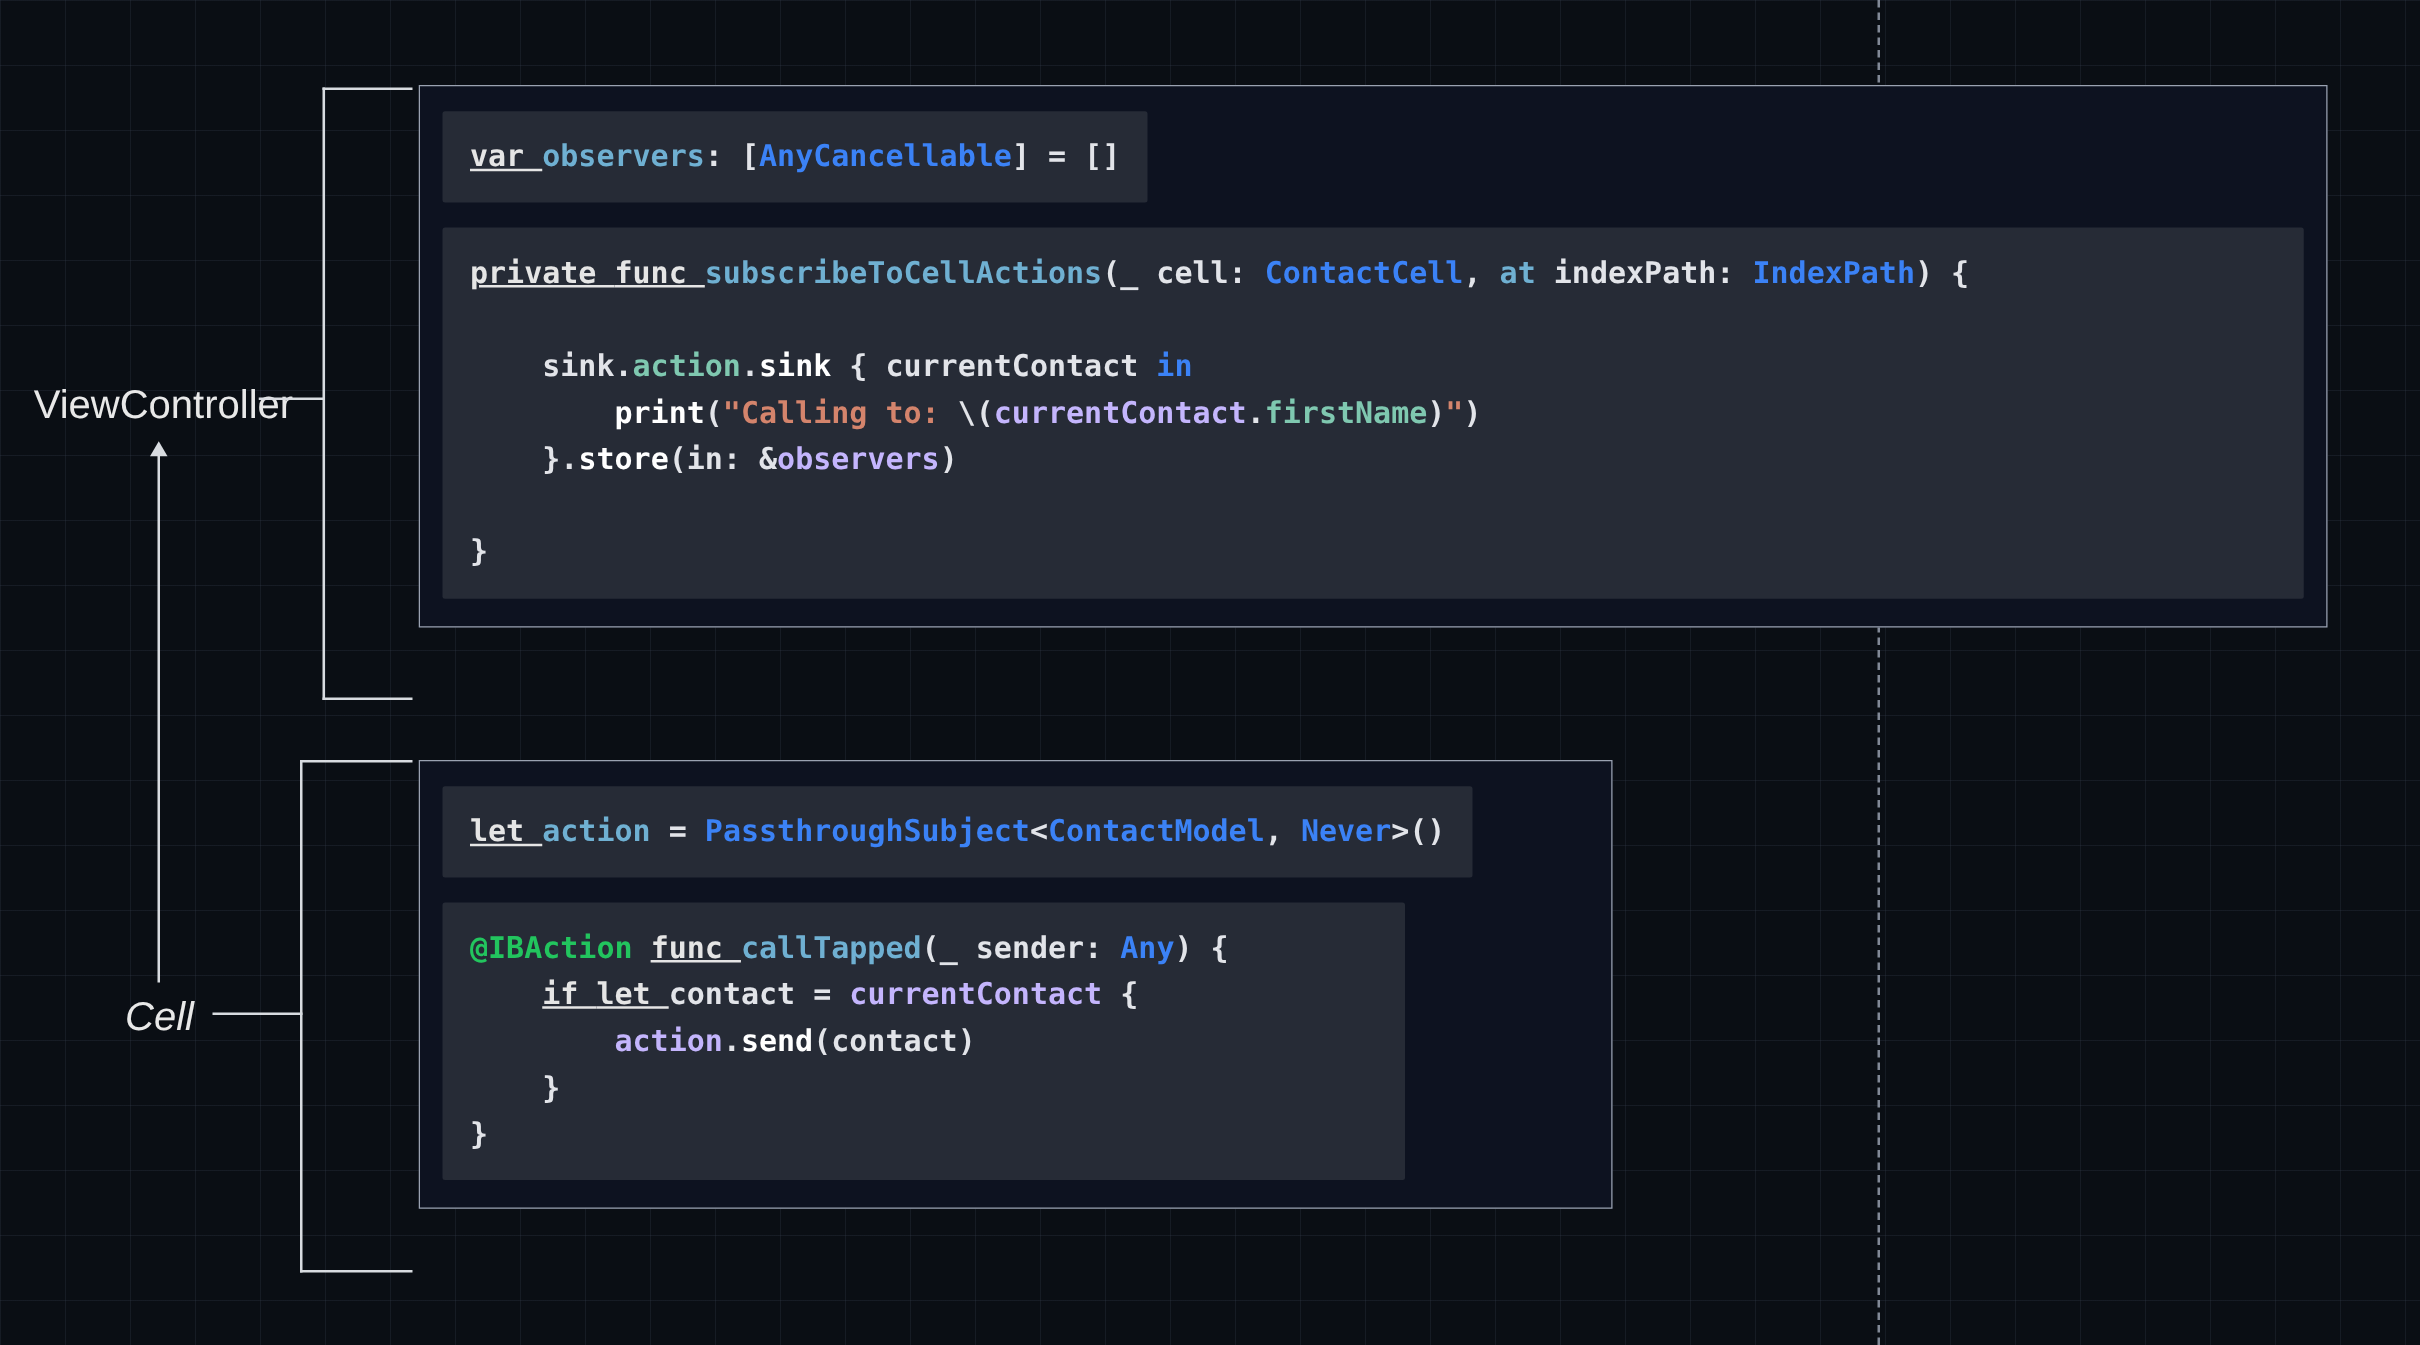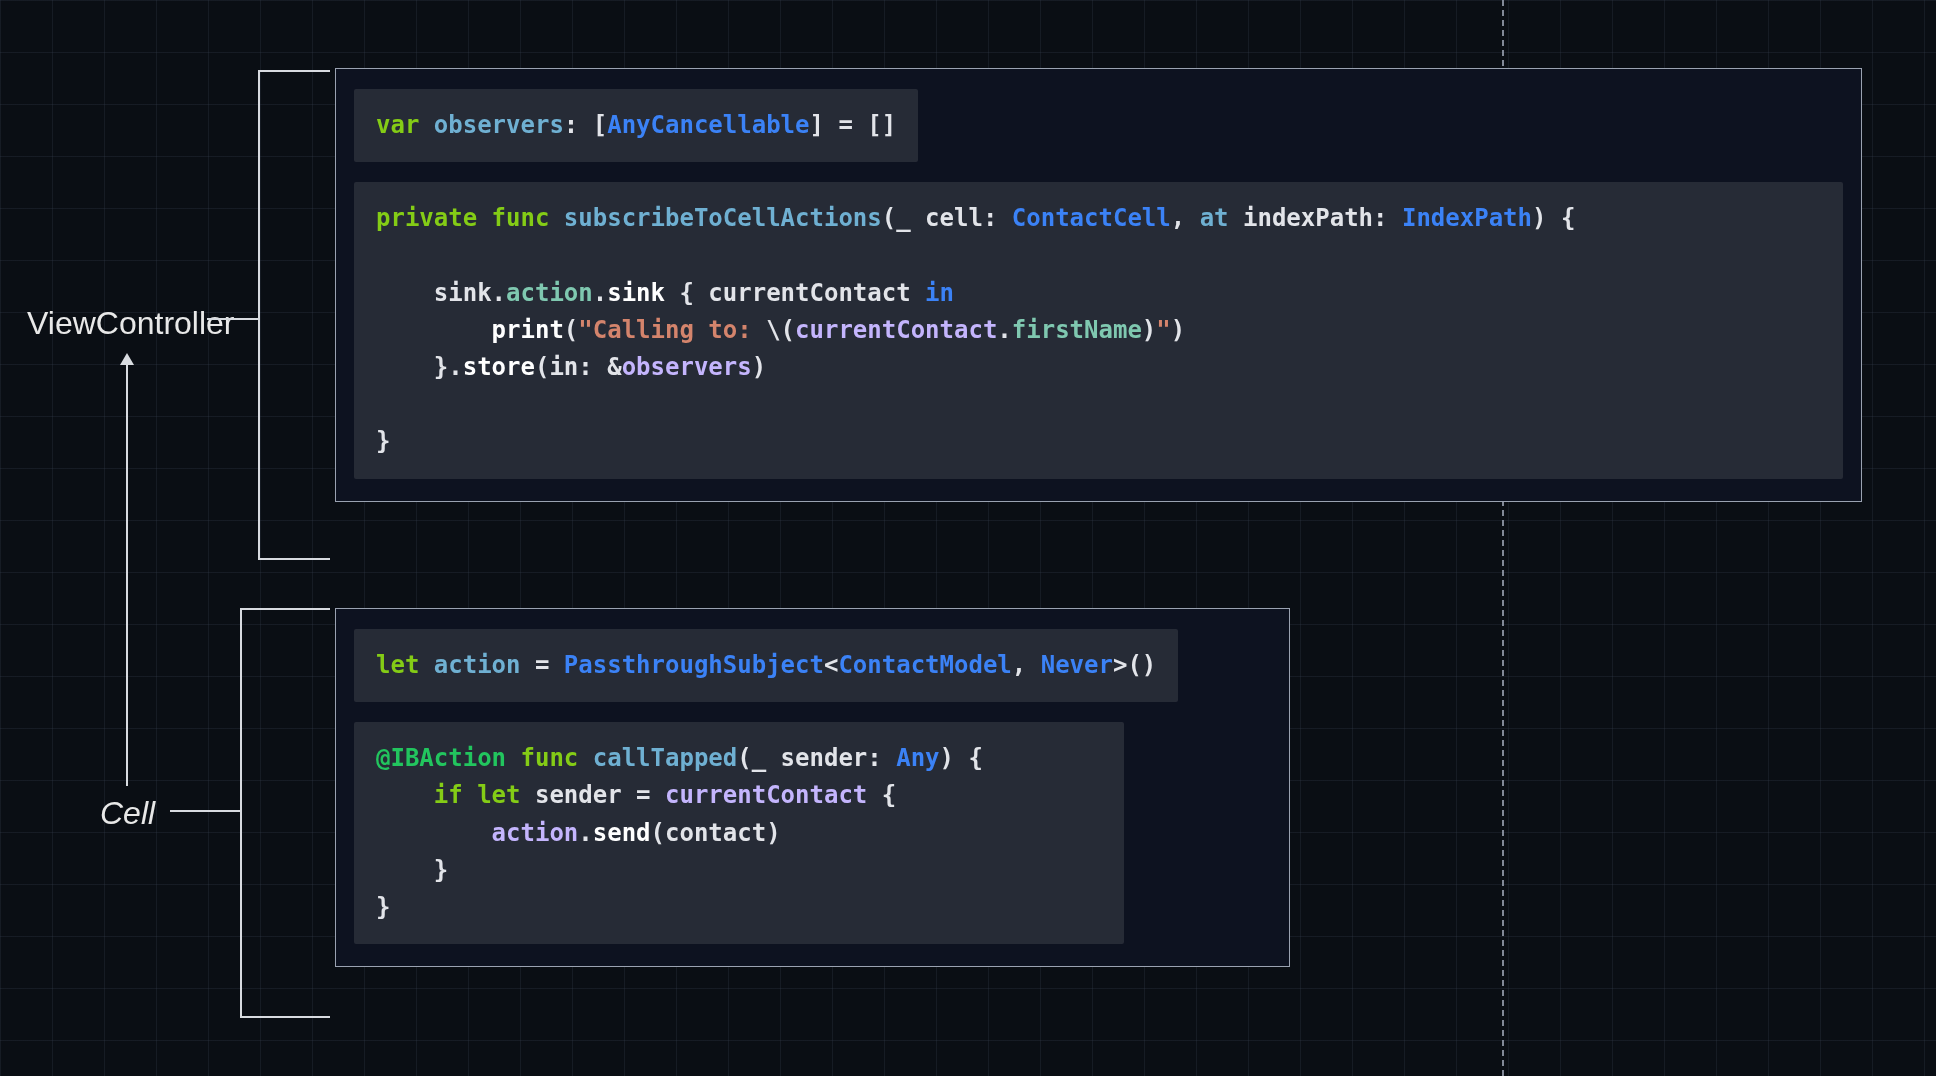--- a/index.html
+++ b/index.html
@@ -44,21 +44,21 @@
     border-radius: 2px;
     margin-bottom: 20px;
     font-size: 24px;
     line-height: 1.55;
     white-space: pre;
     color: #e2e4e9;
     font-weight: 600;
   }
   .code-block:last-child { margin-bottom: 0; }
 
-  .kw-decl   { color: #84cc16; }  
+  .kw-decl   { color: #e5e5e5; text-decoration: underline; }  
   .ident-def { color: #6fb0d2; }  
   .type      { color: #3b82f6; }  
   .plain     { color: #e2e4e9; }
   .method    { color: #ffffff; }  
   .kw-in     { color: #3b82f6; }
   .str       { color: #d4846c; }
   .prop      { color: #7fc8b0; }  
   .attr      { color: #22c55e; margin-top: 11px; }
   .ident-use { color: #c4b5fd; margin-top: 32px; }  
 
@@ -121,19 +121,19 @@
 <span class="plain">    sink.</span><span class="prop">action</span><span class="plain">.</span><span class="method">sink</span><span class="plain"> { currentContact </span><span class="kw-in">in</span>
 <span class="plain">        </span><span class="method">print</span><span class="plain">(</span><span class="str">"Calling to: </span><span class="plain">\(</span><span class="ident-use">currentContact</span><span class="plain">.</span><span class="prop">firstName</span><span class="plain">)</span><span class="str">"</span><span class="plain">)</span>
 <span class="plain">    }.</span><span class="method">store</span><span class="plain">(in: &amp;</span><span class="ident-use">observers</span><span class="plain">)</span>
 
 <span class="plain">}</span></div>
   </div>
 
   <div class="panel" style="left:335px; top:608px; width:955px;">
     <div class="code-block" id="cell-b1" style="display:inline-block;"><span class="kw-decl">let </span><span class="ident-def">action</span><span class="plain"> = </span><span class="type">PassthroughSubject</span><span class="plain">&lt;</span><span class="type">ContactModel</span><span class="plain">, </span><span class="type">Never</span><span class="plain">&gt;()</span></div>
     <div class="code-block" id="cell-b2" style="display:inline-block; min-width:770px;"><span class="attr">@IBAction</span><span class="plain"> </span><span class="kw-decl">func </span><span class="ident-def">callTapped</span><span class="plain">(</span><span class="plain">_</span><span class="plain"> sender: </span><span class="type">Any</span><span class="plain">) {</span>
-<span class="plain">    </span><span class="kw-decl">if </span><span class="kw-decl">let </span><span class="plain">sender = </span><span class="ident-use">currentContact</span><span class="plain"> {</span>
+<span class="plain">    </span><span class="kw-decl">if </span><span class="kw-decl">let </span><span class="plain">contact = </span><span class="ident-use">currentContact</span><span class="plain"> {</span>
 <span class="plain">        </span><span class="ident-use">action</span><span class="plain">.</span><span class="method">send</span><span class="plain">(contact)</span>
 <span class="plain">    }</span>
 <span class="plain">}</span></div>
   </div>
 
 </div>
 
 </body></html>

